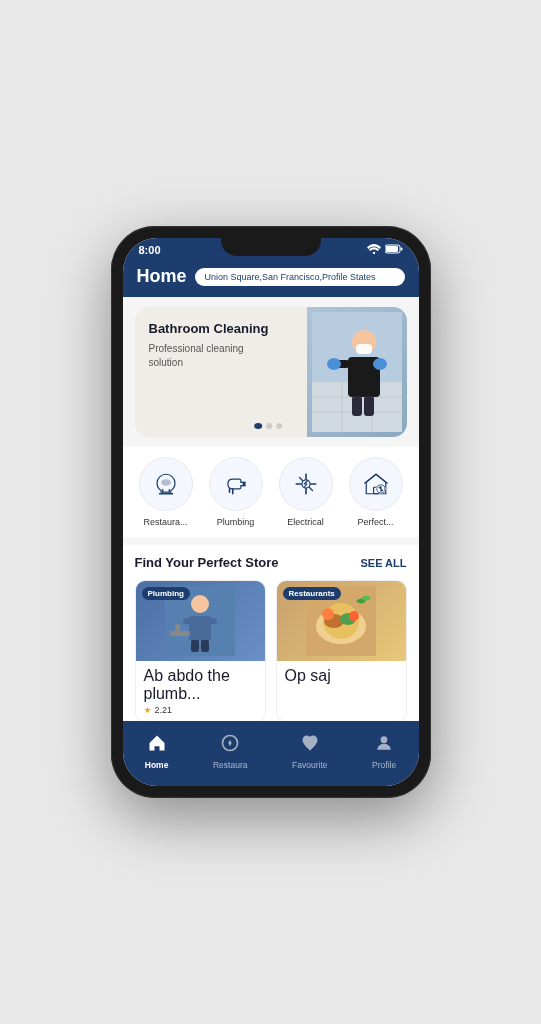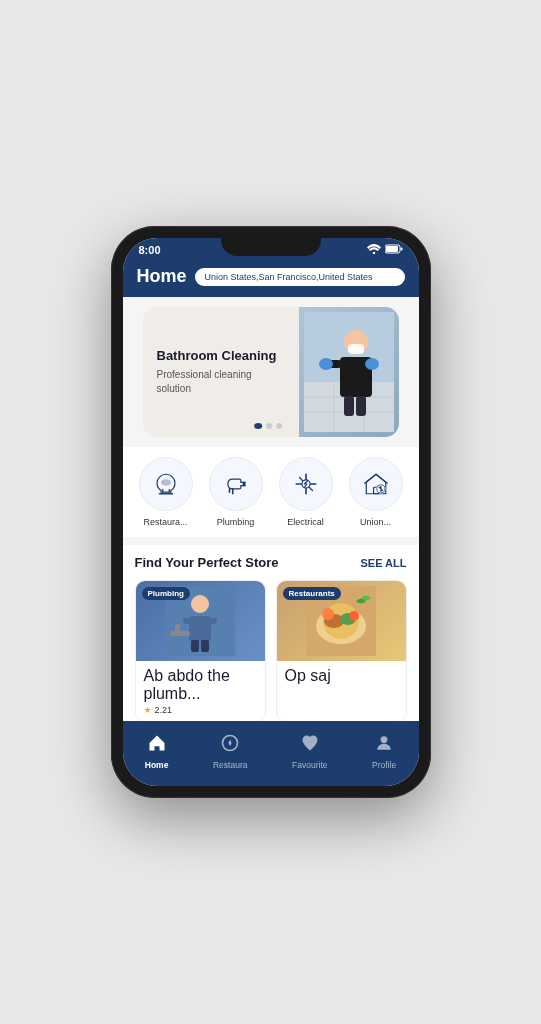--- a/index.html
+++ b/index.html
@@ -91,27 +91,27 @@
     }
     
     .content {
       flex: 1;
       overflow-y: auto;
       background: #f5f5f5;
     }
     
     .banner {
       background: #f0ede8;
-      margin: 10px 20px;
+      margin: 10px 12px;
       border-radius: 14px;
       height: 130px;
       position: relative;
       overflow: hidden;
       display: flex;
-      align-items: center;
+      align-items: flex-start;
     }
     .banner-text {
       padding: 14px 14px;
       z-index: 2;
       flex: 1;
     }
     .banner-title {
       font-size: 13px;
       font-weight: 700;
       color: #1a1a2e;
@@ -322,21 +322,21 @@
             <rect x="0" y="1" width="15" height="8" rx="2" stroke="white" stroke-width="1" fill="none"></rect>
             <rect x="1" y="2" width="12" height="6" rx="1" fill="white"></rect>
             <rect x="15.5" y="3.5" width="2" height="3" rx="1" fill="white"></rect>
           </svg>
         </span>
       </div>
     </div>
 
     <div class="header">
       <span class="header-title">Home</span>
-      <div class="header-location">Union States,San Francisco,United States</div>
+      <div class="header-location">Union Square,San Francisco,Profile States</div>
     </div>
 
     <div class="content">
 
       <div class="banner">
         <div class="banner-text">
           <div class="banner-title">Bathroom Cleaning</div>
           <div class="banner-subtitle">Professional cleaning<br>solution</div>
         </div>
         <div class="banner-image">
@@ -424,21 +424,21 @@
               <path d="M16 4 L28 14 L28 28 L4 28 L4 14 Z" stroke="#1c3d6e" stroke-width="1.5" fill="none"></path>
               <path d="M2 15 L16 4 L30 15" stroke="#1c3d6e" stroke-width="1.5" fill="none" stroke-linecap="round"></path>
 
               <rect x="13" y="20" width="6" height="8" rx="1" stroke="#1c3d6e" stroke-width="1.5" fill="none"></rect>
 
               <circle cx="22" cy="22" r="6" fill="#fff"></circle>
               <circle cx="22" cy="22" r="5" stroke="#1c3d6e" stroke-width="1" fill="none"></circle>
               <path d="M20 20 L24 24 M22 19 L22 25" stroke="#1c3d6e" stroke-width="1.5" stroke-linecap="round"></path>
             </svg>
           </div>
-          <span class="category-label">Union...</span>
+          <span class="category-label">Perfect...</span>
         </div>
 
       </div>
 
       <div class="store-section">
         <div class="store-header">
           <span class="store-title">Find Your Perfect Store</span>
           <span class="see-all">SEE ALL</span>
         </div>
         <div class="store-cards">

